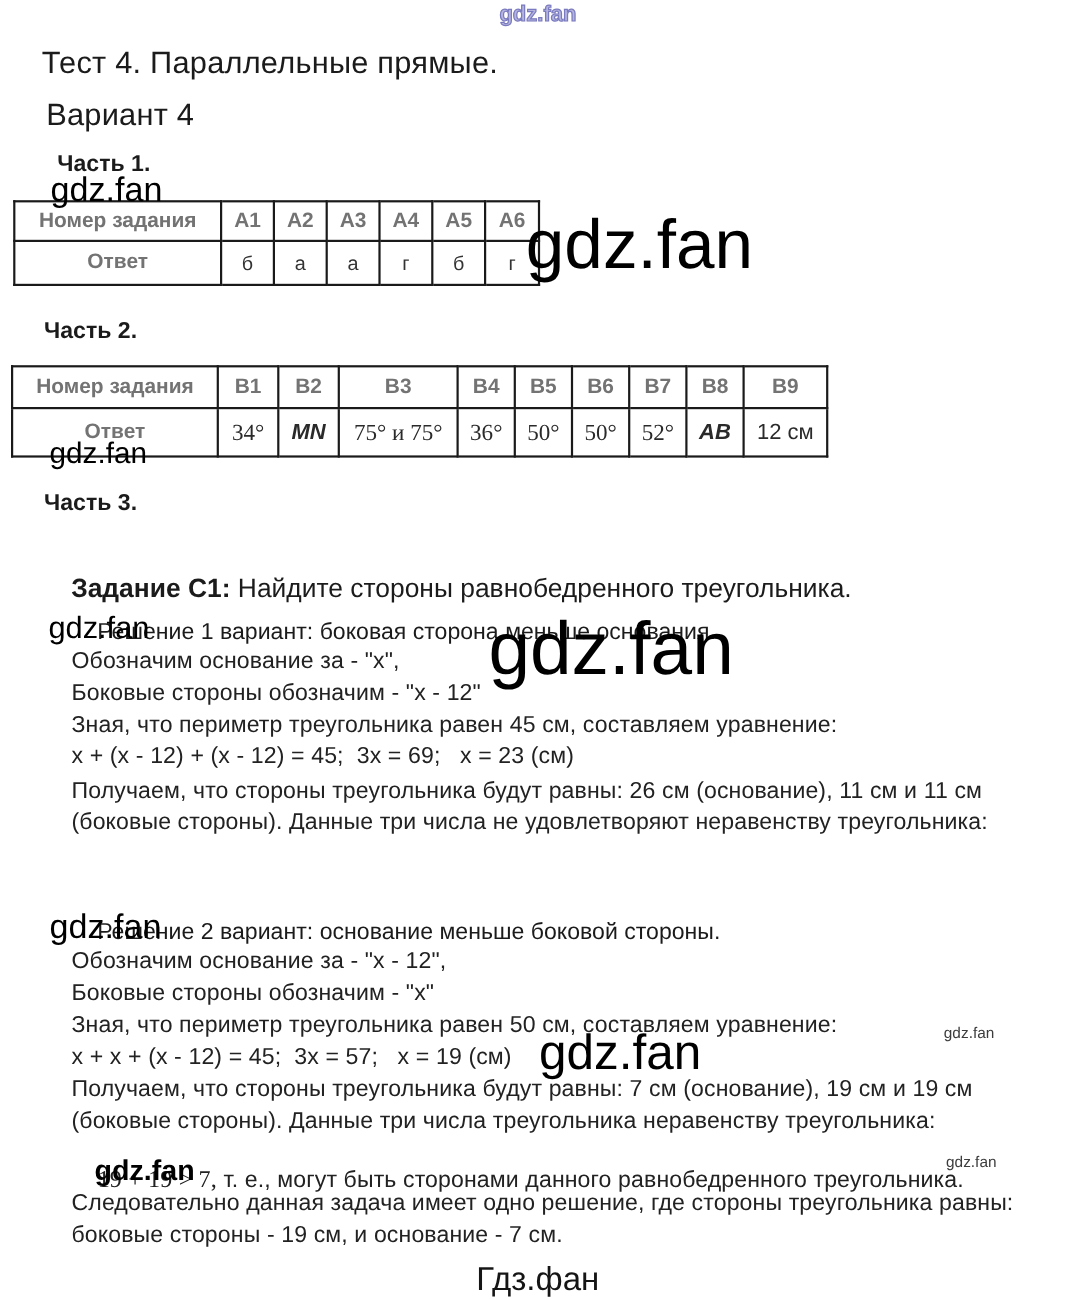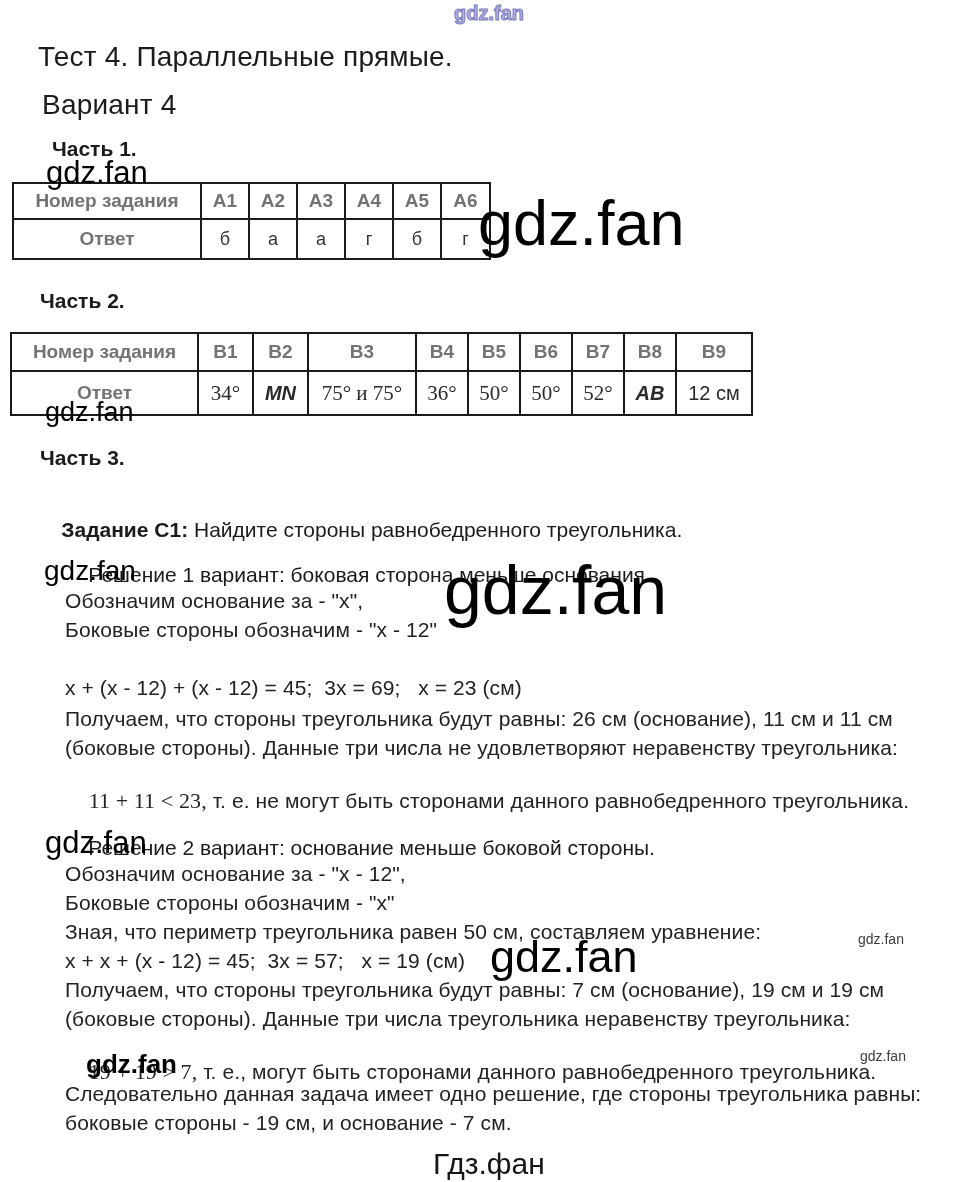--- a/index.html
+++ b/index.html
@@ -1,21 +1,21 @@
 <!DOCTYPE html>
 <html><head>
 <meta charset="utf-8">
 <style>
   html,body{margin:0;padding:0;background:#ffffff;width:973px;height:1182px;overflow:hidden;}
   .page{position:relative;width:973px;height:1182px;background:#ffffff;
         font-family:"Liberation Sans",sans-serif;color:#1b1b1b;}
   .abs{position:absolute;white-space:pre;}
   .h-title{font-size:28px;font-weight:normal;letter-spacing:0.2px;}
   .h-part{font-size:21px;font-weight:bold;}
-  .task-line{font-size:21px;}
+  .task-line{font-size:24px;}
   .task-line b{font-weight:bold;}
   .sol-head{font-size:21px;}
   .sol-head b{font-weight:normal;}
   .line{font-size:21px;letter-spacing:0.1px;color:#222;}
   .serif{font-family:"Liberation Serif",serif;font-size:22px;color:#222;}
   
   table.ans{border-collapse:collapse;table-layout:fixed;position:absolute;background:#fff;}
   table.ans td{border:2px solid #1a1a1a;text-align:center;vertical-align:middle;padding:0 2px;overflow:hidden;}
   .t-head{font-weight:bold;font-size:19px;color:#737373;}
   .t-ans{font-size:18px;color:#333;}
@@ -116,26 +116,24 @@
 
   <div class="abs task-line" style="left:38px;top:494px;">
     <b>Задание С1:</b><span> Найдите стороны равнобедренного треугольника.</span>
   </div>
 
   <div class="abs sol-head" style="left:65px;top:539px;">
     <b>Решение 1 вариант:</b><span> боковая сторона меньше основания.</span>
   </div>
   <div class="abs line" style="left:65px;top:589px;">Обозначим основание за - "х",</div>
   <div class="abs line" style="left:65px;top:618px;">Боковые стороны обозначим - "х - 12"</div>
+  <div class="abs line" style="left:65px;top:647px;">Зная, что периметр треугольника равен 45 см, составляем уравнение:</div>
   <div class="abs line" style="left:65px;top:676px;">х + (х - 12) + (х - 12) = 45;  3х = 69;   х = 23 (см)</div>
   <div class="abs line" style="left:65px;top:707px;">Получаем, что стороны треугольника будут равны: 26 см (основание), 11 см и 11 см</div>
   <div class="abs line" style="left:65px;top:736px;">(боковые стороны). Данные три числа не удовлетворяют неравенству треугольника:</div>
-  <div class="abs line" style="left:65px;top:764px;">
-    <span class="serif">11 + 11 &lt; 23,</span><span> т. е. не могут быть сторонами данного равнобедренного треугольника.</span>
-  </div>
 
   <div class="abs sol-head" style="left:65px;top:812px;">
     <b>Решение 2 вариант:</b><span> основание меньше боковой стороны.</span>
   </div>
   <div class="abs line" style="left:65px;top:862px;">Обозначим основание за - "х - 12",</div>
   <div class="abs line" style="left:65px;top:891px;">Боковые стороны обозначим - "х"</div>
   <div class="abs line" style="left:65px;top:920px;">Зная, что периметр треугольника равен 50 см, составляем уравнение:</div>
   <div class="abs line" style="left:65px;top:949px;">х + х + (х - 12) = 45;  3х = 57;   х = 19 (см)</div>
   <div class="abs line" style="left:65px;top:978px;">Получаем, что стороны треугольника будут равны: 7 см (основание), 19 см и 19 см</div>
   <div class="abs line" style="left:65px;top:1007px;">(боковые стороны). Данные три числа треугольника неравенству треугольника:</div>

